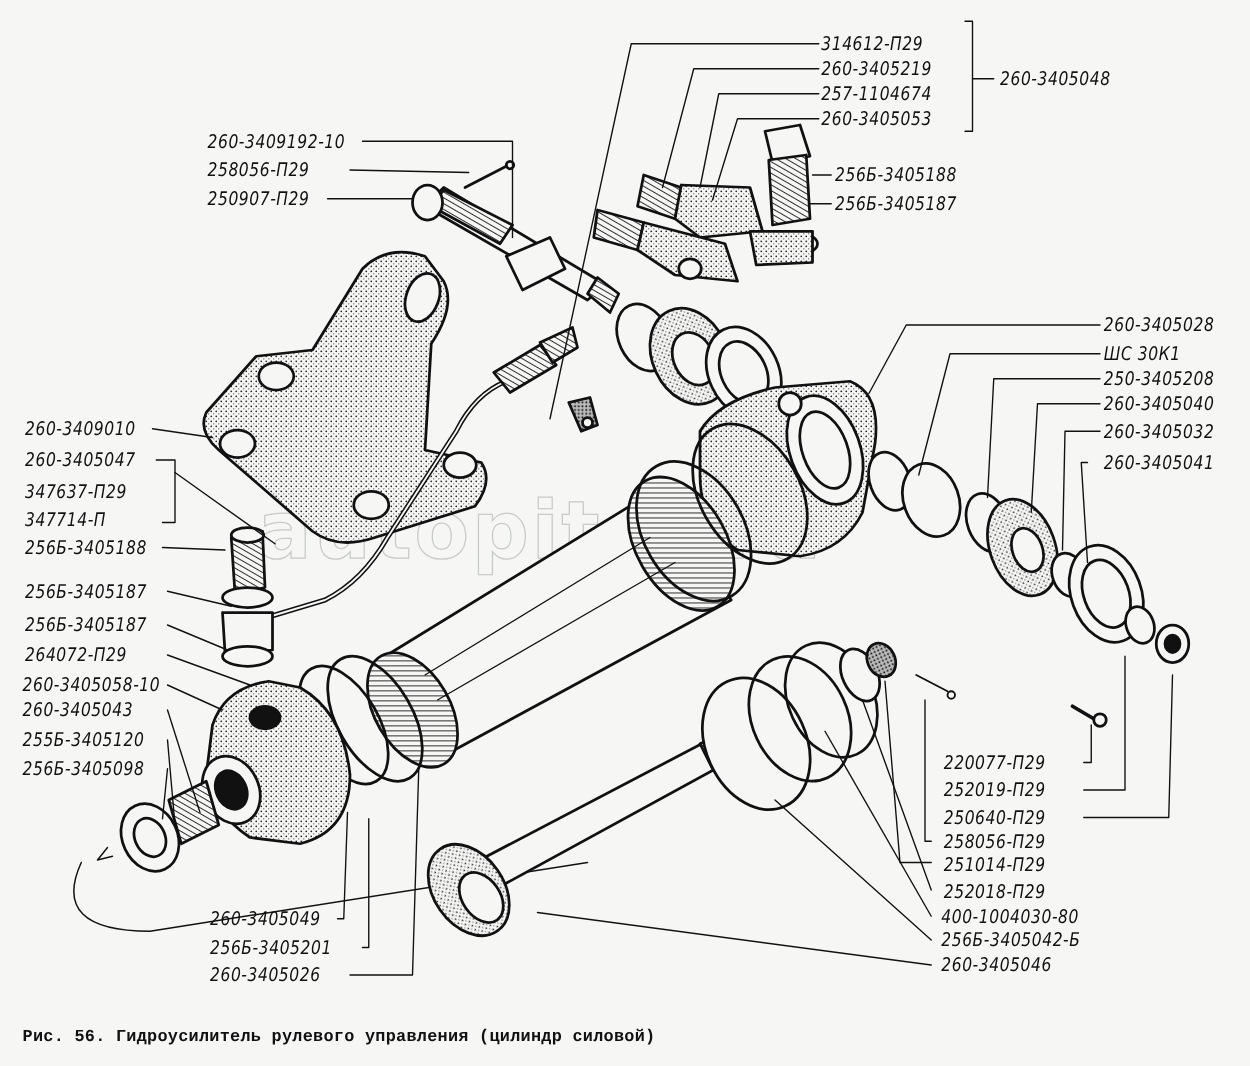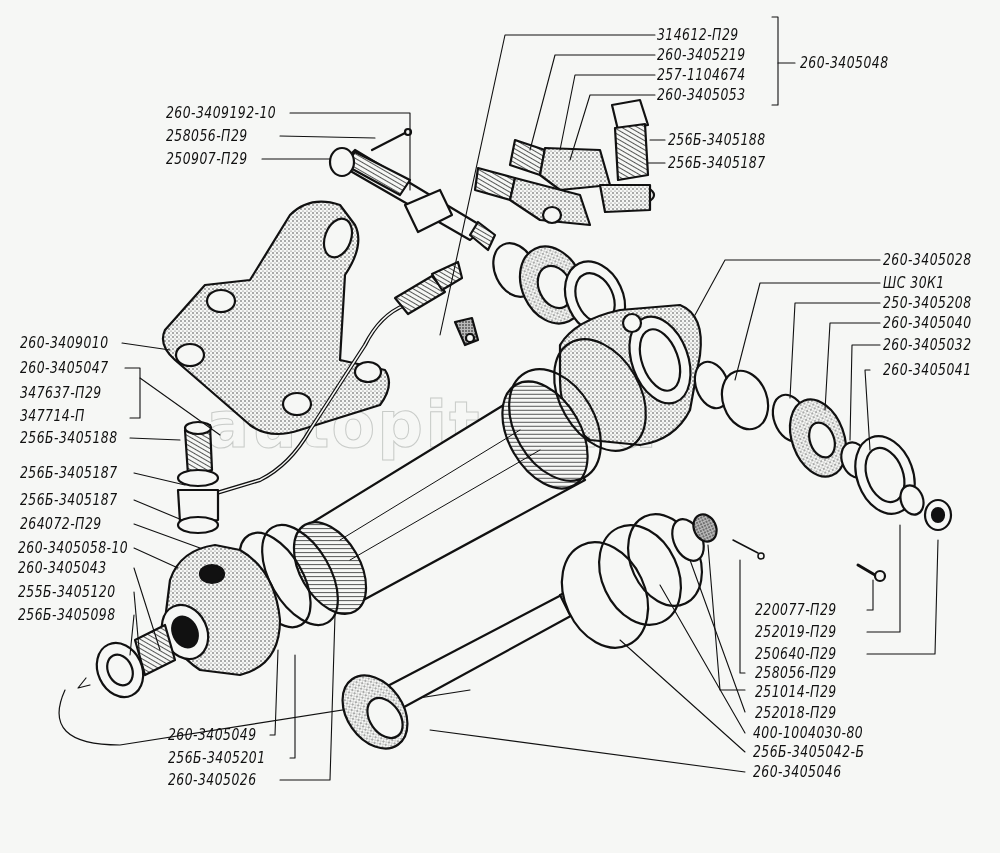--- a/index.html
+++ b/index.html
@@ -266,13 +266,14 @@
     <div class="lbl" style="left:755px;top:624px">252019-П29</div>
     <div class="lbl" style="left:755px;top:646px">250640-П29</div>
     <div class="lbl" style="left:755px;top:665px">258056-П29</div>
     <div class="lbl" style="left:755px;top:684px">251014-П29</div>
     <div class="lbl" style="left:755px;top:705px">252018-П29</div>
     <div class="lbl" style="left:753px;top:725px">400-1004030-80</div>
     <div class="lbl" style="left:753px;top:744px">256Б-3405042-Б</div>
     <div class="lbl" style="left:753px;top:764px">260-3405046</div>
   </div>
 
+  <div class="cap">Рис. 56. Гидроусилитель рулевого управления (цилиндр силовой)</div>
 </div>
 
 </body></html>

